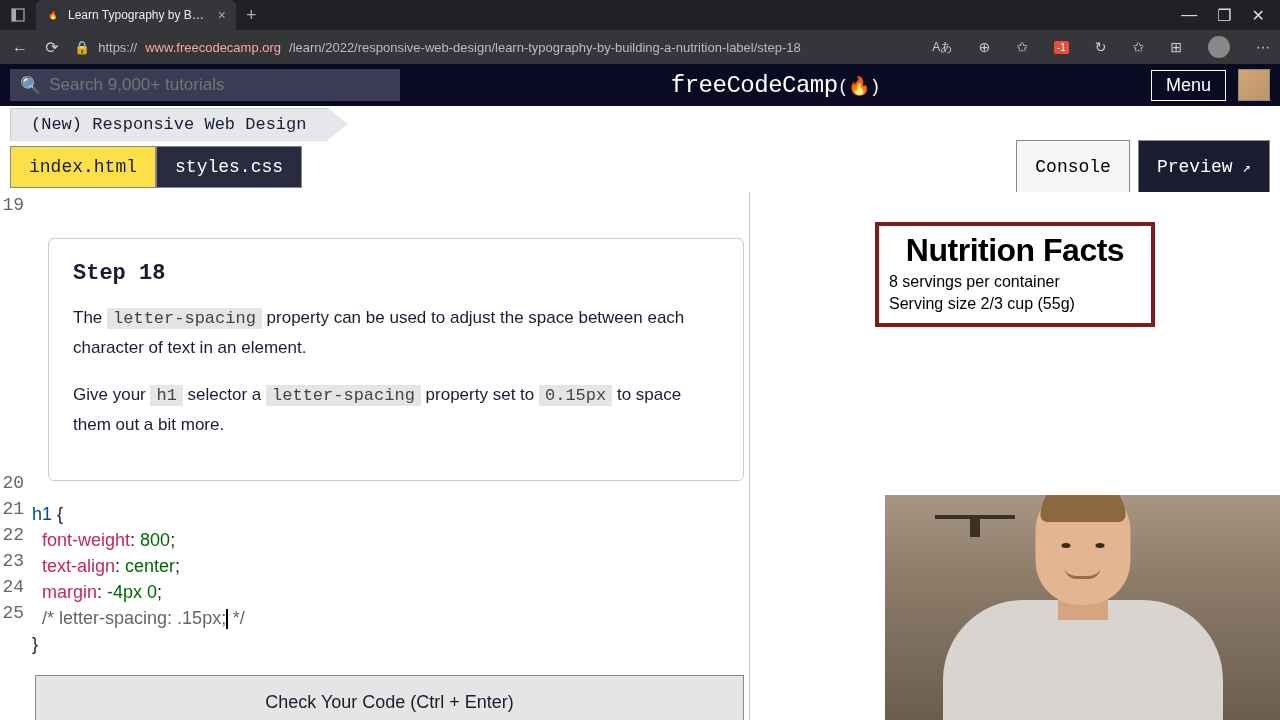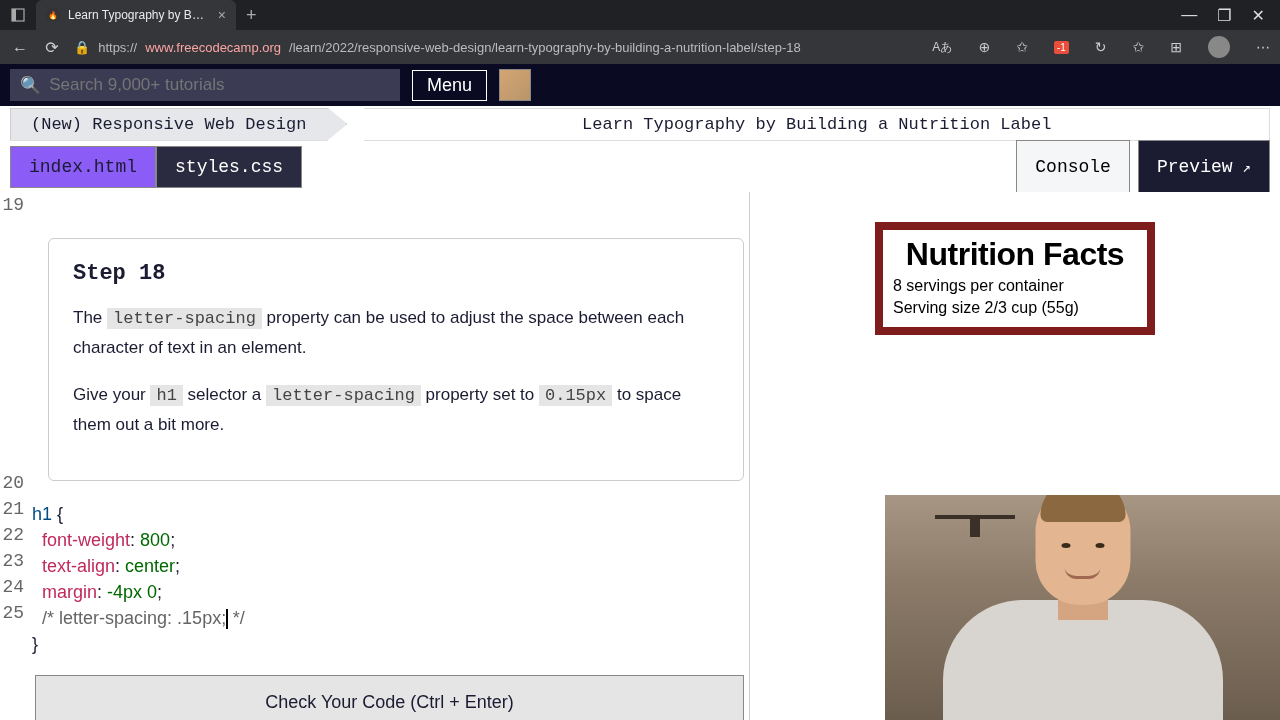--- a/index.html
+++ b/index.html
@@ -32,21 +32,21 @@
 .fcc-logo .fire { font-size: 18px; }
 .menu-btn { border: 1px solid #fff; color: #fff; padding: 4px 14px; font-size: 18px; background: transparent; }
 .user-avatar { width: 32px; height: 32px; background: linear-gradient(135deg, #d4a574, #b8956a); border: 1px solid #888; }
 
 .breadcrumb-bar { height: 36px; display: flex; align-items: center; padding: 4px 10px; gap: 17px; }
 .bc-left { background: #e5e7eb; padding: 6px 40px 6px 20px; font-family: 'Courier New', monospace; font-size: 17px; color: #1b1b32; border: 1px solid #ccc; clip-path: polygon(0 0, calc(100% - 20px) 0, 100% 50%, calc(100% - 20px) 100%, 0 100%); }
 .bc-right { flex: 1; text-align: center; font-family: 'Courier New', monospace; font-size: 17px; color: #1b1b32; padding: 6px 20px; border: 1px solid #ddd; border-left: none; }
 
 .toolbar { height: 50px; display: flex; align-items: center; padding: 8px 10px; gap: 0; }
 .file-tab { padding: 10px 18px; font-family: 'Courier New', monospace; font-size: 18px; border: 1px solid #888; }
-.file-tab.inactive { background: #8b5cf6; color: #1b1b32; }
+.file-tab.inactive { background: #fde047; color: #1b1b32; }
 .file-tab.active { background: #2a2a40; color: #fff; }
 .toolbar-spacer { flex: 1; }
 .tool-btn { padding: 16px 18px; font-family: 'Courier New', monospace; font-size: 18px; border: 1px solid #888; background: #f5f6f7; margin-left: 8px; }
 .tool-btn.dark { background: #1b1b32; color: #fff; display: flex; align-items: center; gap: 10px; }
 .ext-icon { font-size: 14px; }
 
 .workspace { display: flex; height: calc(720px - 30px - 34px - 42px - 36px - 50px); }
 .editor-pane { width: 750px; border-right: 1px solid #ccc; overflow: hidden; position: relative; }
 .preview-pane { flex: 1; background: #fff; position: relative; padding: 30px 20px; }
 
@@ -67,21 +67,21 @@
 .t-sel { color: #004d85; }
 .t-prop { color: #c02a5c; }
 .t-punc { color: #1b1b32; }
 .t-val { color: #006800; }
 .t-num { color: #006800; }
 .t-cmt { color: #656565; }
 .cursor-bar { display: inline-block; width: 1.5px; height: 20px; background: #000; vertical-align: middle; }
 
 .check-btn { margin: 18px 5px 0 5px; border: 1px solid #888; background: #e5e5e5; padding: 16px; text-align: center; font-size: 18px; font-family: -apple-system, sans-serif; color: #1b1b32; width: calc(100% - 10px); }
 
-.nutrition-label { border: 8px solid #7f1d1d; width: 280px; margin: 0 auto; padding: 6px 10px 10px 10px; }
+.nutrition-label { border: 4px solid #7f1d1d; width: 280px; margin: 0 auto; padding: 6px 10px 10px 10px; }
 .nutrition-title { font-size: 32px; font-weight: 900; text-align: center; letter-spacing: -0.5px; }
 .nutrition-line { font-size: 16px; margin-top: 4px; }
 
 .webcam { position: absolute; right: 0; bottom: 0; width: 395px; height: 225px; background: linear-gradient(180deg, #a89685 0%, #8b7a68 40%, #6b5d4e 100%); overflow: hidden; }
 .person { position: absolute; bottom: 0; left: 50%; transform: translateX(-50%); width: 280px; height: 220px; }
 .hoodie { position: absolute; bottom: 0; left: 0; width: 280px; height: 120px; background: #d8d4d0; border-radius: 80px 80px 0 0; }
 .neck { position: absolute; bottom: 100px; left: 50%; transform: translateX(-50%); width: 50px; height: 30px; background: #d4a580; }
 .head { position: absolute; bottom: 115px; left: 50%; transform: translateX(-50%); width: 95px; height: 120px; background: #e3b590; border-radius: 46px 46px 44px 44px; }
 .hair { position: absolute; top: -5px; left: 5px; width: 85px; height: 42px; background: #8b6840; border-radius: 42px 42px 8px 8px; }
 .eye { position: absolute; width: 9px; height: 5px; background: #3a2a1a; border-radius: 50%; top: 58px; }
@@ -136,27 +136,29 @@
     <div class="avatar-small"></div>
     <span>⋯</span>
   </div>
 </div>
 
 <div class="fcc-header">
   <div class="search-box">
     <span>🔍</span>
     <input placeholder="Search 9,000+ tutorials" style="">
   </div>
+  <div class="fcc-logo">
+    <span>freeCodeCamp</span><span class="fire">(🔥)</span>
+  </div>
   <button class="menu-btn">Menu</button>
   <div class="user-avatar"></div>
 </div>
 
 <div class="breadcrumb-bar">
   <div class="bc-left">(New) Responsive Web Design</div>
-  <div class="bc-right">Learn Typography by Building a Nutrition Label</div>
 </div>
 
 <div class="toolbar">
   <div class="file-tab inactive">index.html</div>
   <div class="file-tab active">styles.css</div>
   <div class="toolbar-spacer"></div>
   <div class="tool-btn">Console</div>
   <div class="tool-btn dark">
     <span>Preview</span>
     <span class="ext-icon">↗</span>

